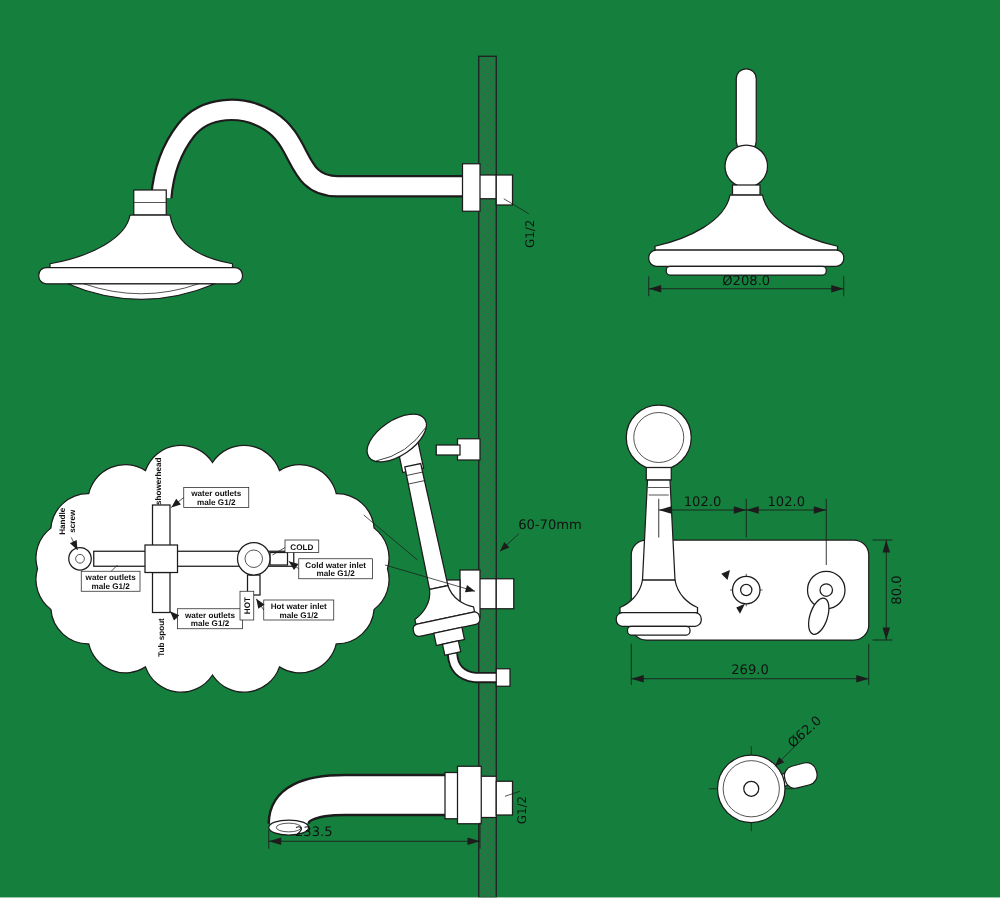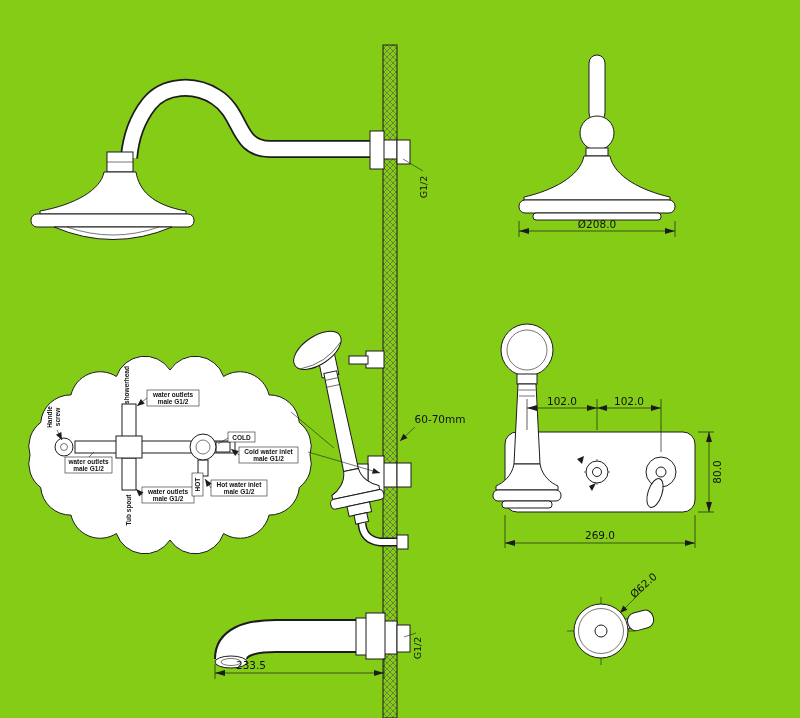--- a/index.html
+++ b/index.html
@@ -1,16 +1,16 @@
 <!DOCTYPE html>
 <html><head>
 <meta charset="utf-8">
 <style>
   html,body{margin:0;padding:0;background:#fff;}
-  .canvas{width:800px;height:718px;background:#84cc16;position:relative;overflow:hidden;}
+  .canvas{width:800px;height:718px;background:#15803d;position:relative;overflow:hidden;}
   svg{display:block;}
   .part{fill:#ffffff;stroke:#1c1c1c;stroke-width:1;}
   .thin{fill:none;stroke:#1c1c1c;stroke-width:0.6;}
   .pipeO{fill:none;stroke:#1c1c1c;stroke-linecap:butt;}
   .pipeI{fill:none;stroke:#ffffff;stroke-linecap:butt;}
   .dimln{fill:none;stroke:#1c1c1c;stroke-width:0.7;}
   .ldr{fill:none;stroke:#1c1c1c;stroke-width:0.6;}
   .dimtxt{font-family:"DejaVu Sans",sans-serif;font-size:10.5px;fill:#111;text-anchor:middle;}
   .dimtxt-s{font-family:"DejaVu Sans",sans-serif;font-size:9.5px;fill:#111;text-anchor:middle;}
   .lbl{font-family:"Liberation Sans",sans-serif;font-size:6.5px;font-weight:bold;fill:#111;text-anchor:middle;}

